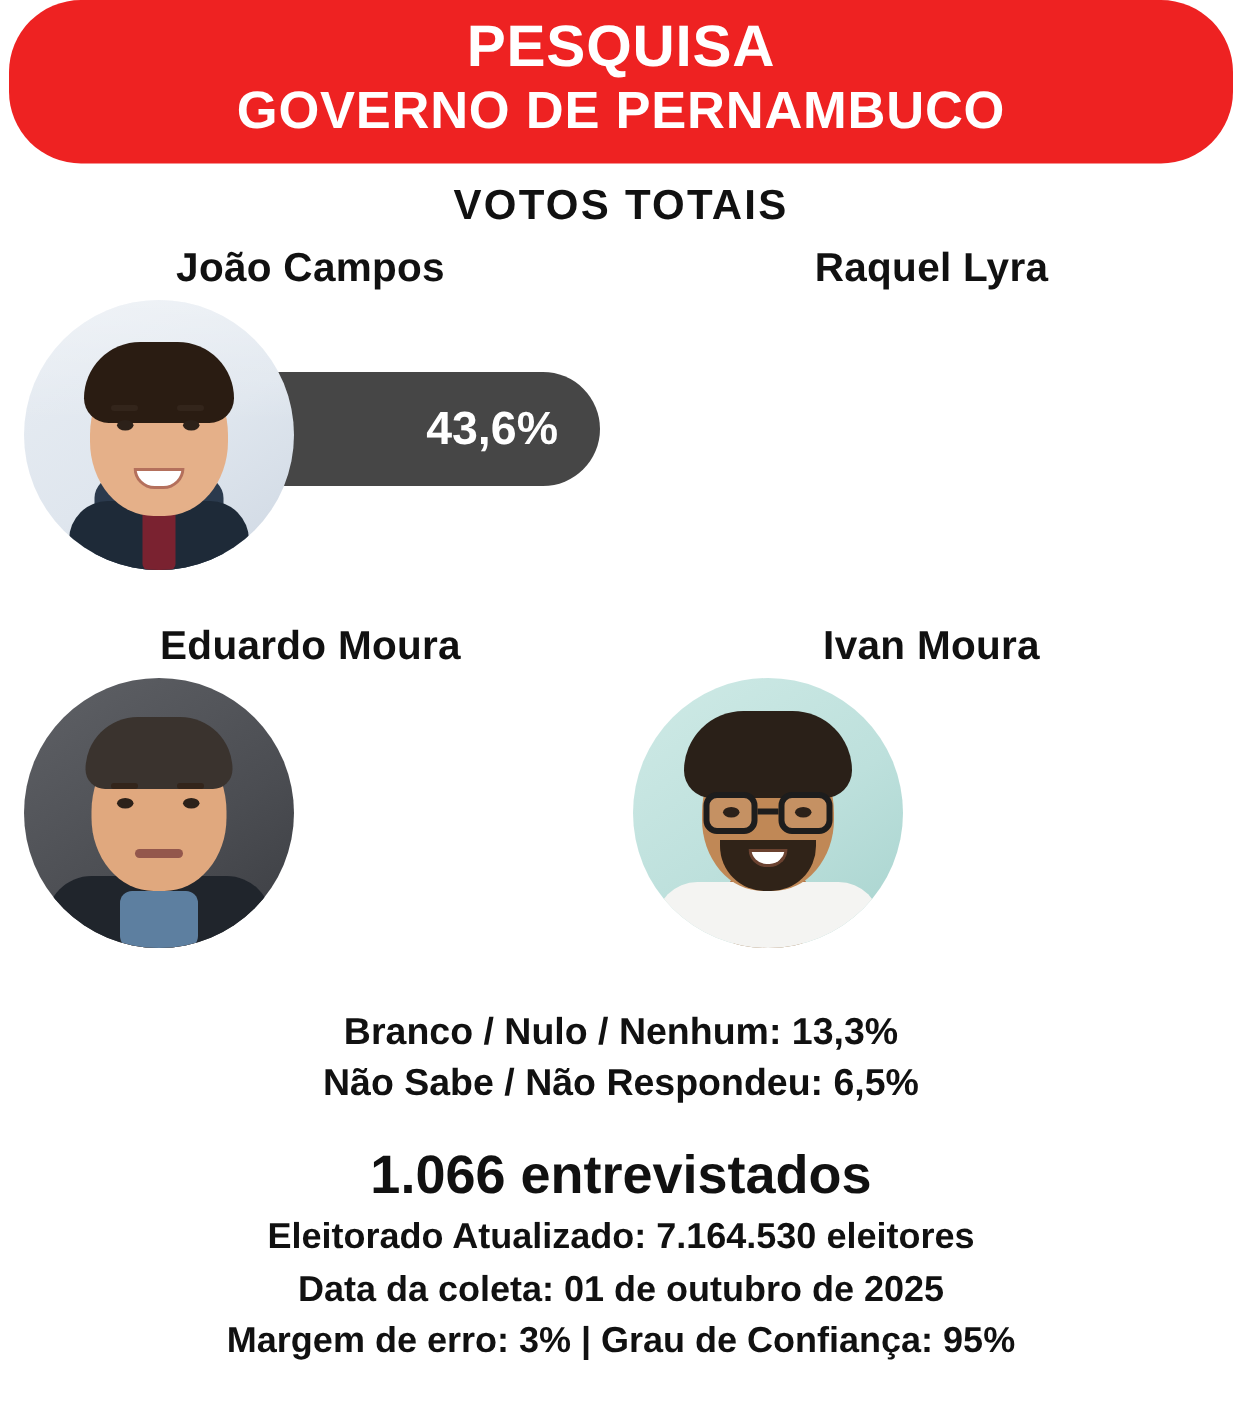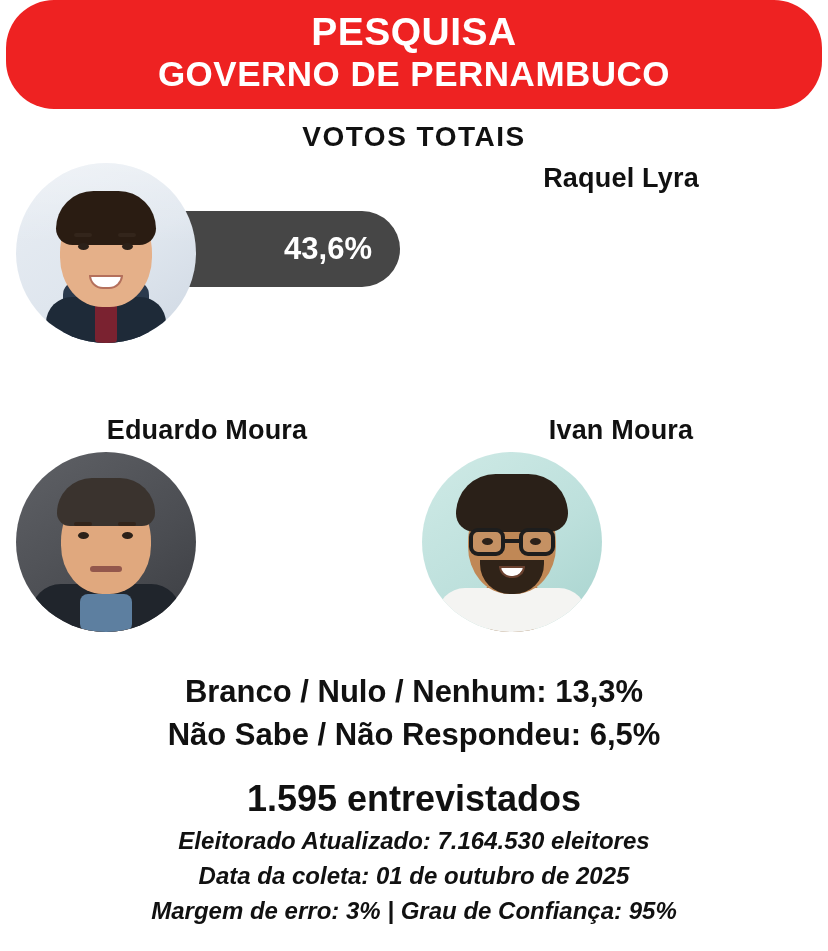--- a/index.html
+++ b/index.html
@@ -126,37 +126,36 @@
   }
   .glass-l { left:0; } .glass-r { right:0; }
   .glass-bridge { position:absolute; top:11px; left:36px; width:14px; height:4px; background:#1d1d1d; }
 
   
   .notes {
     text-align: center;
     margin-top: 8px;
   }
   .note-line {
-    font-size: 31px;
+    font-size: 25px;
     font-weight: bold;
     color: #111111;
     line-height: 1.38;
   }
 
   .total {
     text-align: center;
     font-size: 36px;
     font-weight: bold;
     margin-top: 22px;
     color: #111111;
   }
   .meta {
     text-align: center;
     margin-top: 4px;
-    font-style: italic;
   }
   .meta-line {
     font-size: 24px;
     font-weight: bold;
     color: #111111;
     line-height: 1.45;
   }
 </style>
 </head>
 <body>
@@ -166,20 +165,21 @@
   <div class="header-banner">
     <div class="header-line1">PESQUISA</div>
     <div class="header-line2">GOVERNO DE PERNAMBUCO</div>
   </div>
 
   <div class="subtitle">VOTOS  TOTAIS</div>
 
   <div class="grid">
 
     <div class="cand col-left">
+      <div class="cand-name">João Campos</div>
       <div class="cand-body">
         <div class="pill">
           <span class="pct">43,6%</span>
         </div>
         <div class="photo">
           <div class="ph bg-a"></div>
           <div class="ph" style="background:linear-gradient(180deg,rgba(255,255,255,0.35) 0%,rgba(255,255,255,0) 45%);"></div>
           <div class="neck" style="width:86px;height:62px;background:#2b3a4d;bottom:0;border-radius:14px 14px 0 0;"></div>
           <div class="neck" style="width:120px;height:46px;background:#1e2a38;bottom:0;border-radius:26px 26px 0 0;"></div>
           <div style="position:absolute;left:50%;transform:translateX(-50%);bottom:0;width:22px;height:48px;background:#7a2230;border-radius:4px;"></div>
@@ -240,21 +240,21 @@
       </div>
     </div>
 
   </div>
 
   <div class="notes">
     <div class="note-line">Branco / Nulo / Nenhum: 13,3%</div>
     <div class="note-line">Não Sabe / Não Respondeu: 6,5%</div>
   </div>
 
-  <div class="total">1.595 entrevistados</div>
+  <div class="total">1.066 entrevistados</div>
 
   <div class="meta">
     <div class="meta-line">Eleitorado Atualizado: 7.164.530 eleitores</div>
     <div class="meta-line">Data da coleta: 01 de outubro de 2025</div>
     <div class="meta-line">Margem de erro: 3% | Grau de Confiança: 95%</div>
   </div>
 
 </div>
 
 </body></html>

